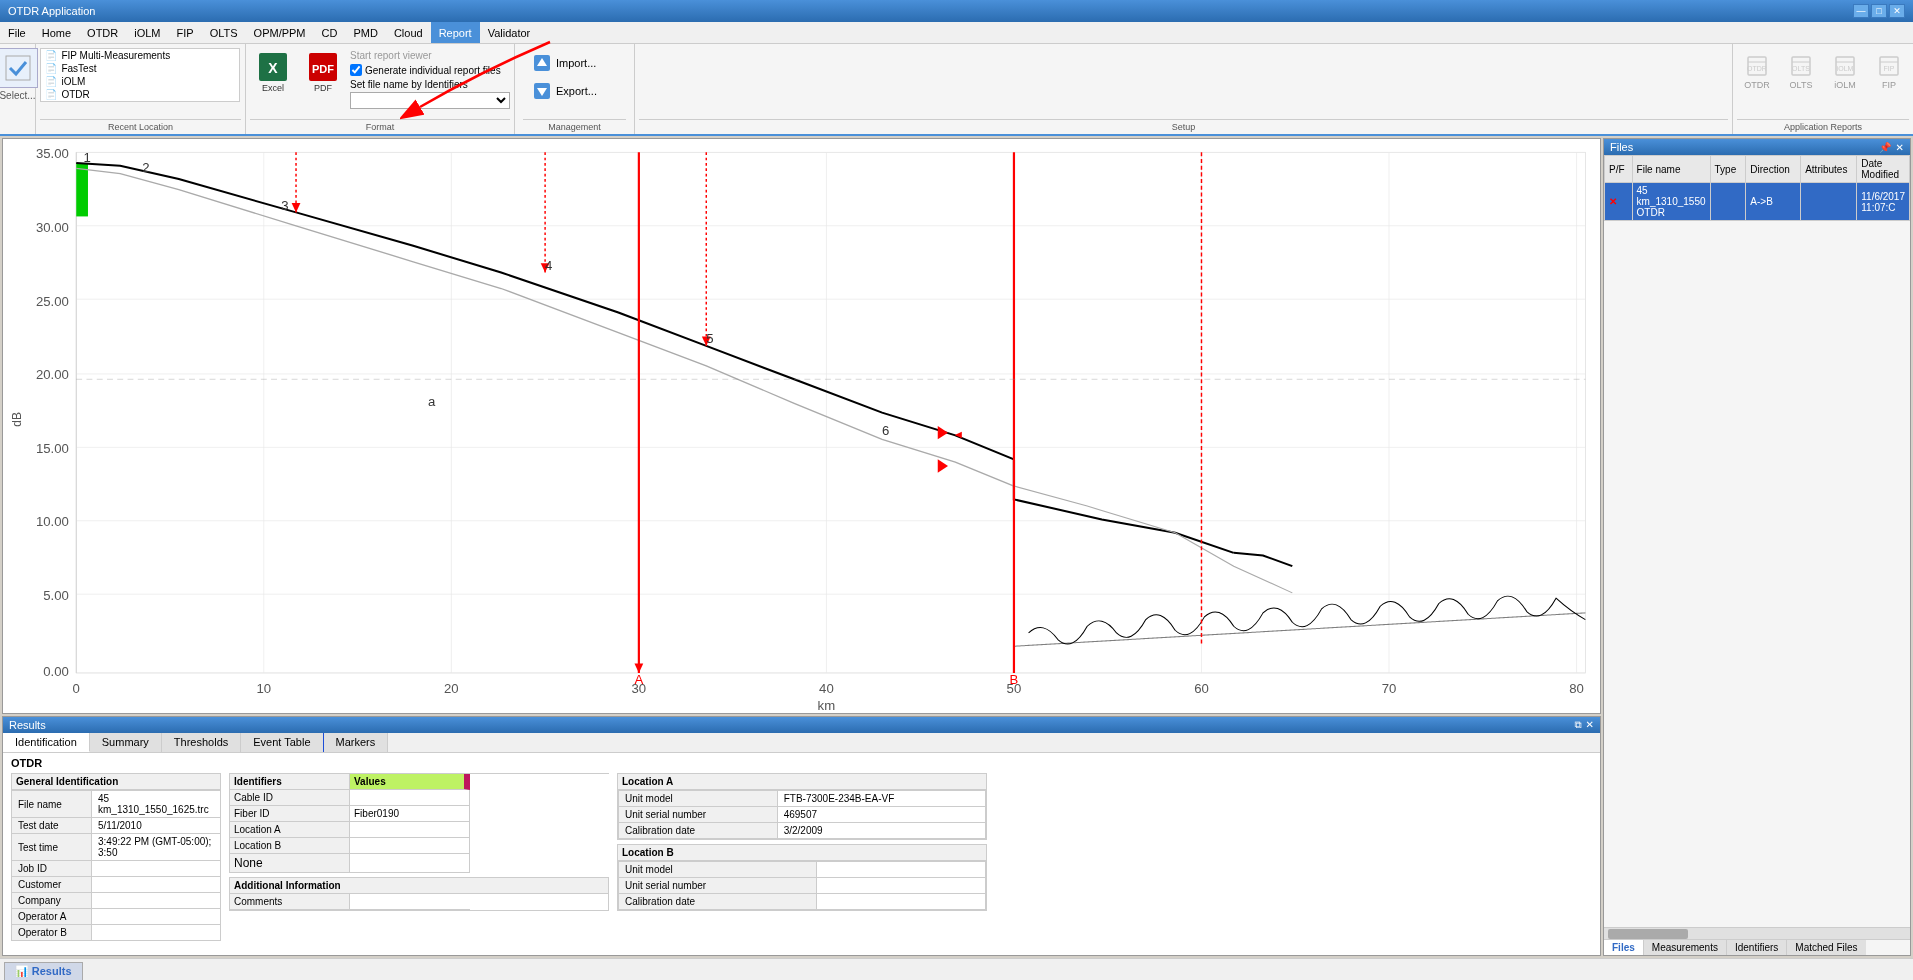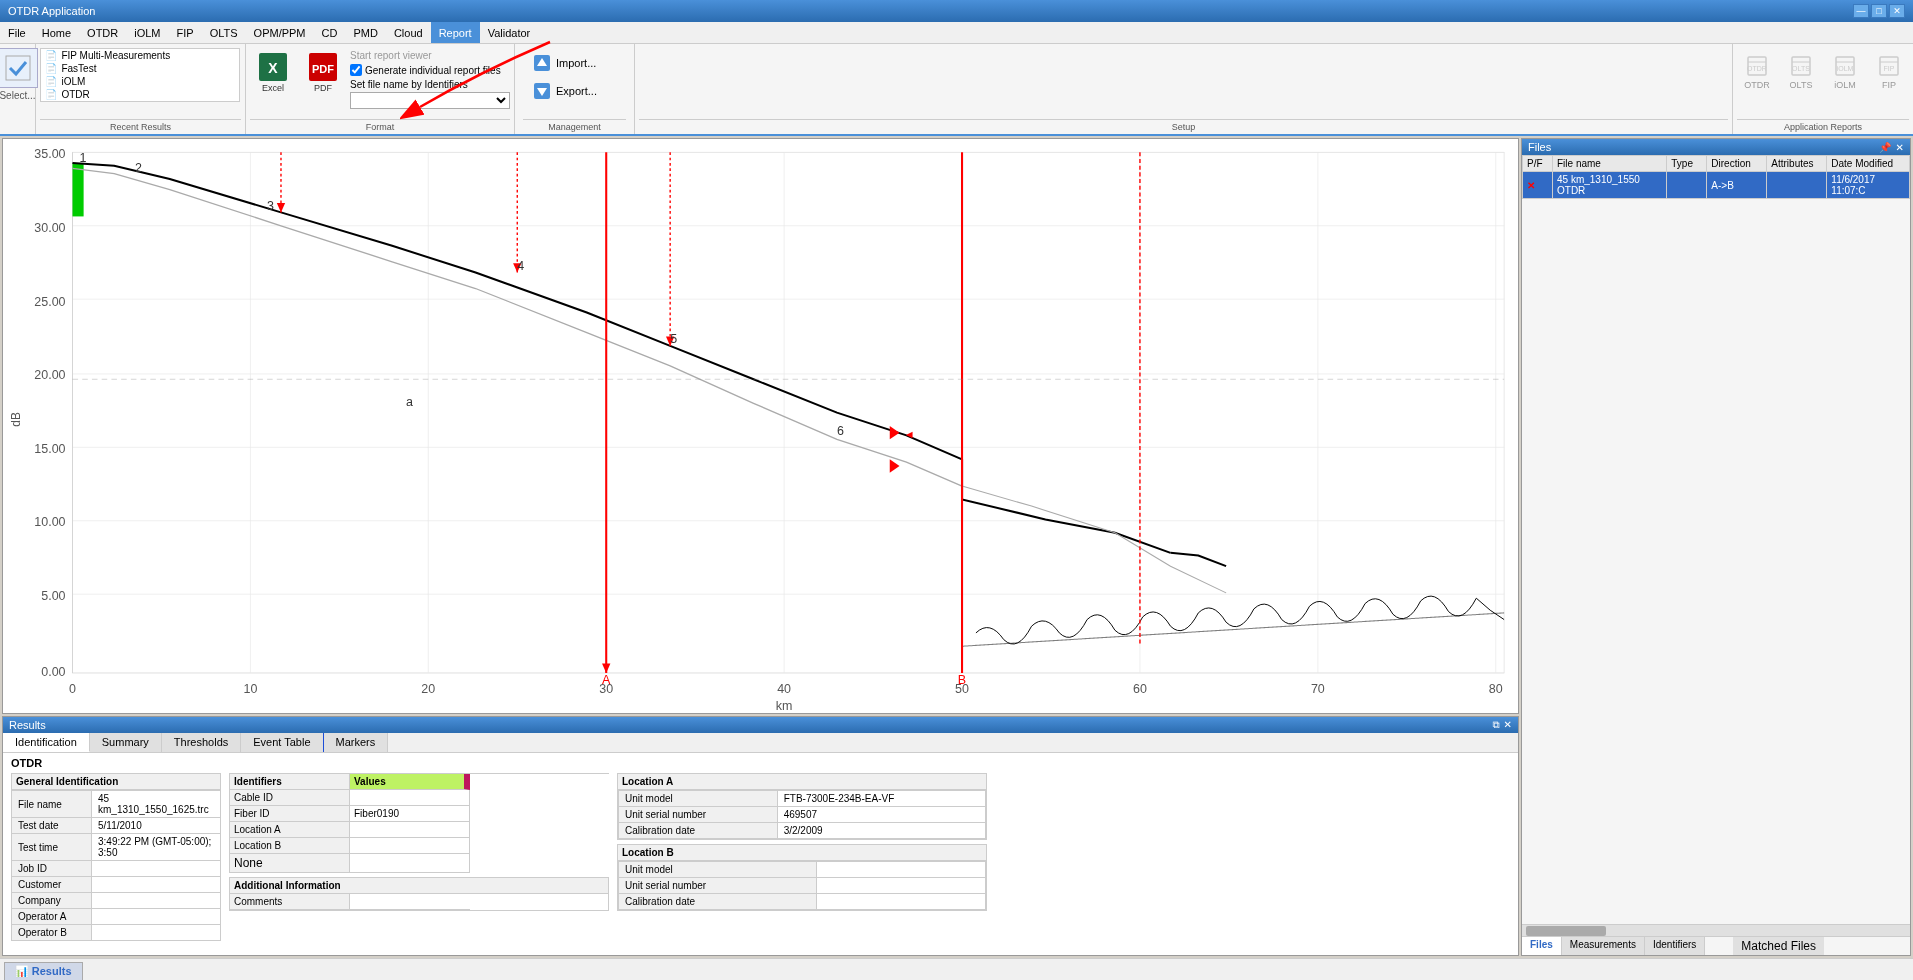--- a/index.html
+++ b/index.html
@@ -220,21 +220,21 @@
         <div class="template-item">
           <span style="color:#4a90d9;">📄</span>
           <span>iOLM</span>
         </div>
         <div class="template-item">
           <span style="color:#4a90d9;">📄</span>
           <span>OTDR</span>
         </div>
       </div>
     </div>
-    <div style="font-size:9px; color:#555; text-align:center; border-top:1px solid #ccc; padding-top:2px;">Recent Results</div>
+    <div style="font-size:9px; color:#555; text-align:center; border-top:1px solid #ccc; padding-top:2px;">Recent Location</div>
   </div>
 
   <div style="display:flex; flex-direction:column; border-right:1px solid #ccc; padding:2px 4px; min-width:180px;">
     <div style="display:flex; flex:1; align-items:flex-start; padding-top:2px; gap:4px;">
 
       <div class="ribbon-btn">
         <div class="ribbon-btn-icon">
           <svg width="32" height="32" viewBox="0 0 32 32">
             <rect x="2" y="2" width="28" height="28" fill="#1e7145" rx="2"></rect>
             <text x="16" y="22" text-anchor="middle" font-size="14" font-weight="bold" fill="white">X</text>
@@ -569,21 +569,21 @@
               </tbody>
                 </table>
             </div>
           </div>
         </div>
       </div>
     </div>
 
   </div>
 
-  <div style="width:390px; background:#f5f5f5; border:1px solid #999; margin:2px 2px 2px 0; display:flex; flex-direction:column; font-size:11px;">
+  <div style="width:308px; background:#f5f5f5; border:1px solid #999; margin:2px 2px 2px 0; display:flex; flex-direction:column; font-size:11px;">
     <div style="background:linear-gradient(to bottom, #4a90d9, #2b6cb0); color:white; padding:2px 6px; font-size:11px; display:flex; align-items:center; justify-content:space-between;">
       <span>Files</span>
       <div style="display:flex; gap:4px;">
         <span style="cursor:pointer; font-size:10px;">📌</span>
         <span style="cursor:pointer; font-size:10px;">✕</span>
       </div>
     </div>
 
     <table class="files-table" style="width:100%;">
       <thead>
@@ -611,21 +611,21 @@
     <div style="flex:1;"></div>
 
     <div style="height:12px; background:#e0e0e0; border-top:1px solid #ccc; display:flex; align-items:center;">
       <div style="width:80px; height:10px; background:#aaa; border-radius:2px; margin-left:4px;"></div>
     </div>
 
     <div style="display:flex; border-top:1px solid #ccc;">
       <div style="padding:2px 8px; cursor:pointer; font-size:10px; background:white; border-right:1px solid #ccc; color:#316ac5; font-weight:bold;">Files</div>
       <div style="padding:2px 8px; cursor:pointer; font-size:10px; background:#e0e0e0; border-right:1px solid #ccc;">Measurements</div>
       <div style="padding:2px 8px; cursor:pointer; font-size:10px; background:#e0e0e0; border-right:1px solid #ccc;">Identifiers</div>
-      <div style="padding:2px 8px; cursor:pointer; font-size:12px; background:#e0e0e0;margin-left:28px;">Matched Files</div>
+      <div style="padding:2px 8px; cursor:pointer; font-size:10px; background:#e0e0e0;">Matched Files</div>
     </div>
   </div>
 
 </div>
 
 <div style="height:22px; background:#f0f0f0; border-top:1px solid #ccc; display:flex; align-items:flex-end; padding:0 4px;">
   <div style="padding:2px 10px; cursor:pointer; font-size:11px; background:#d0d8e8; border:1px solid #aaa; border-bottom:none; margin-right:2px; color:#316ac5; font-weight:bold;">
     <span style="color:#316ac5;">📊</span>
     <span>Results</span>
   </div>

